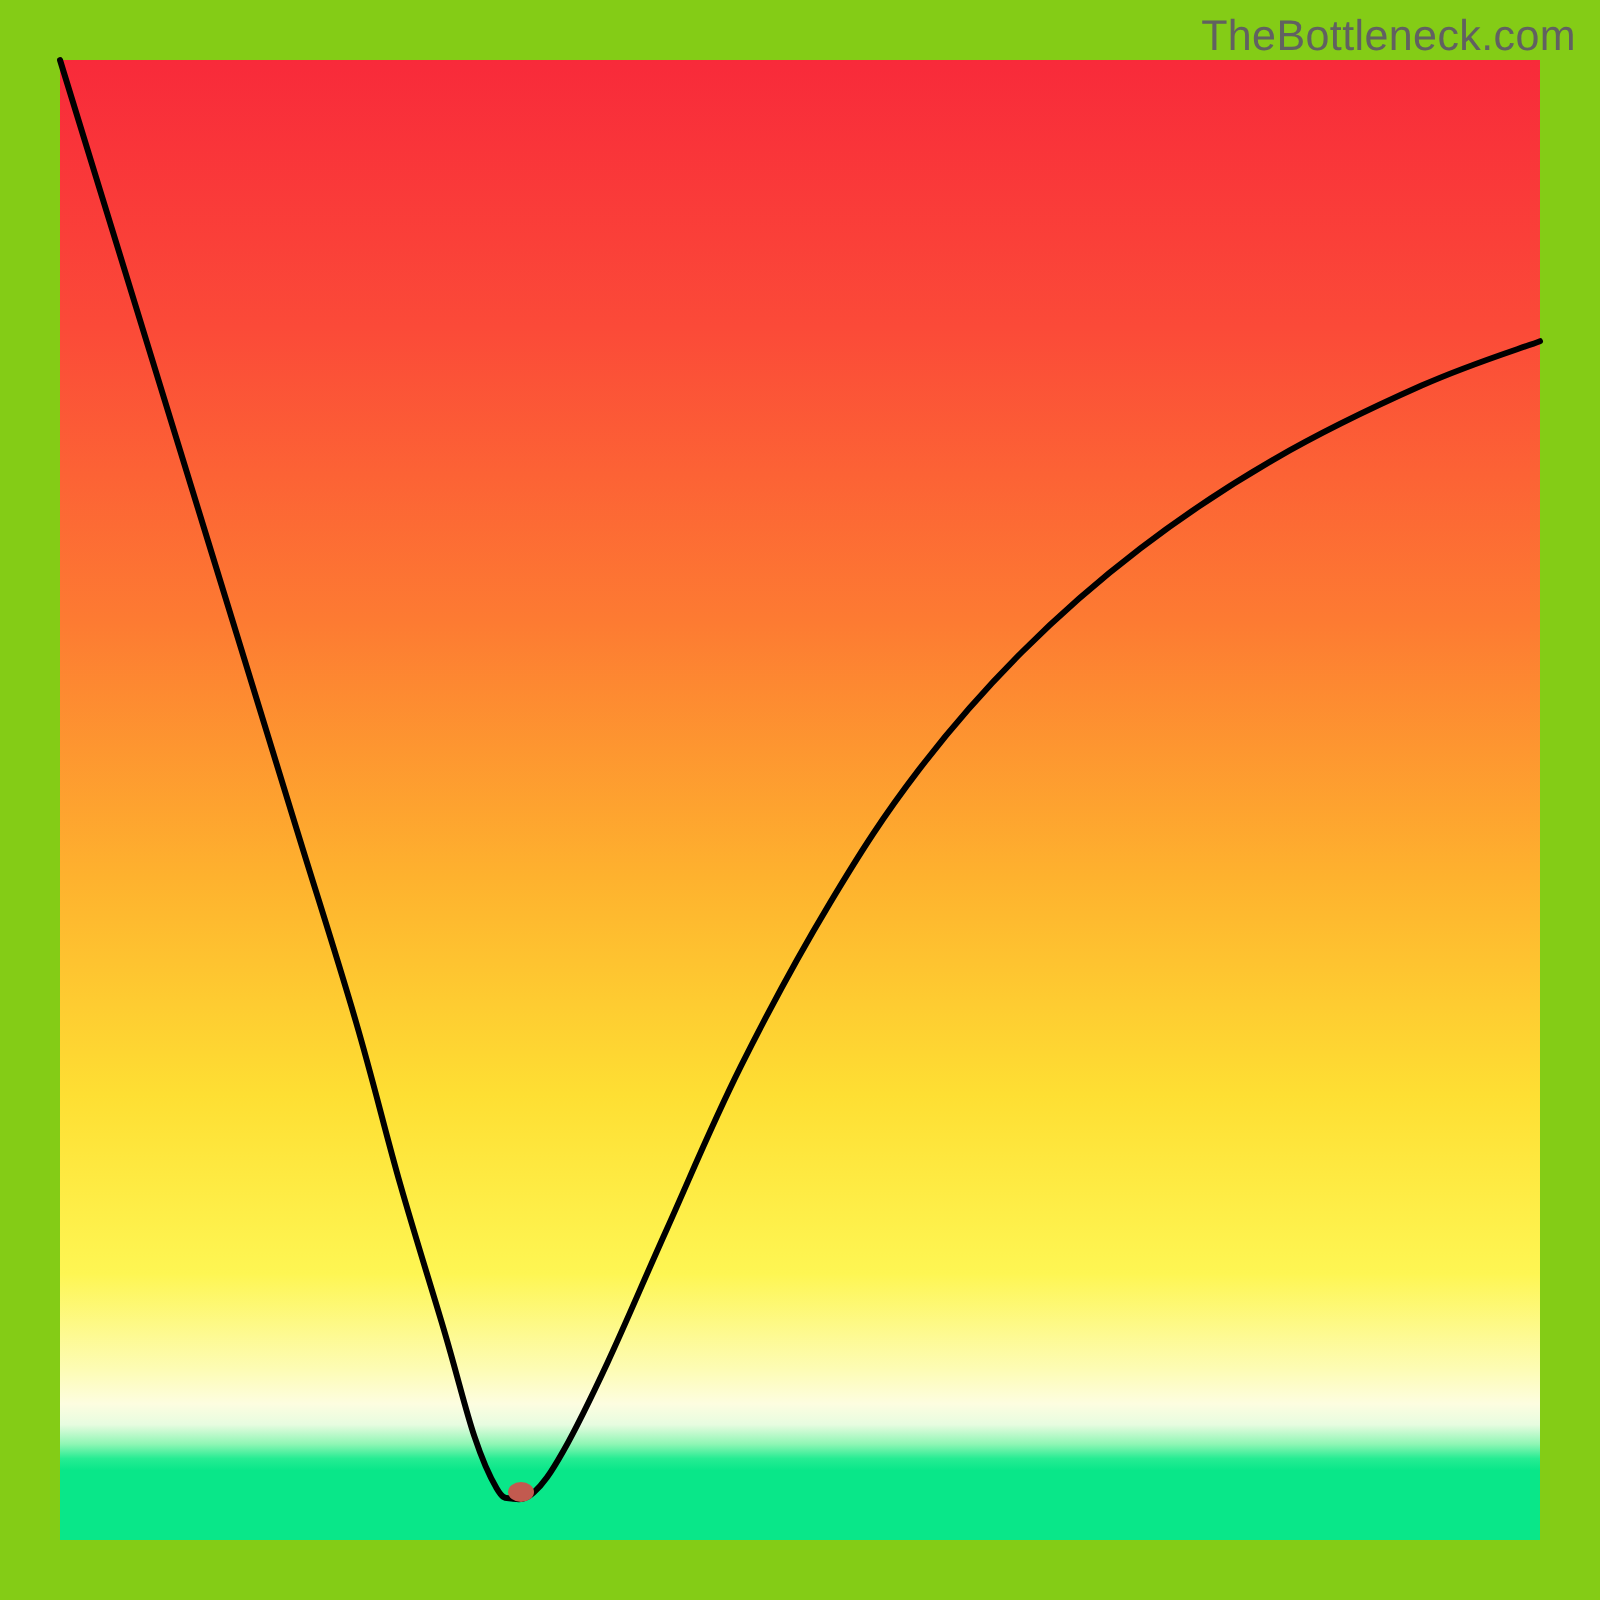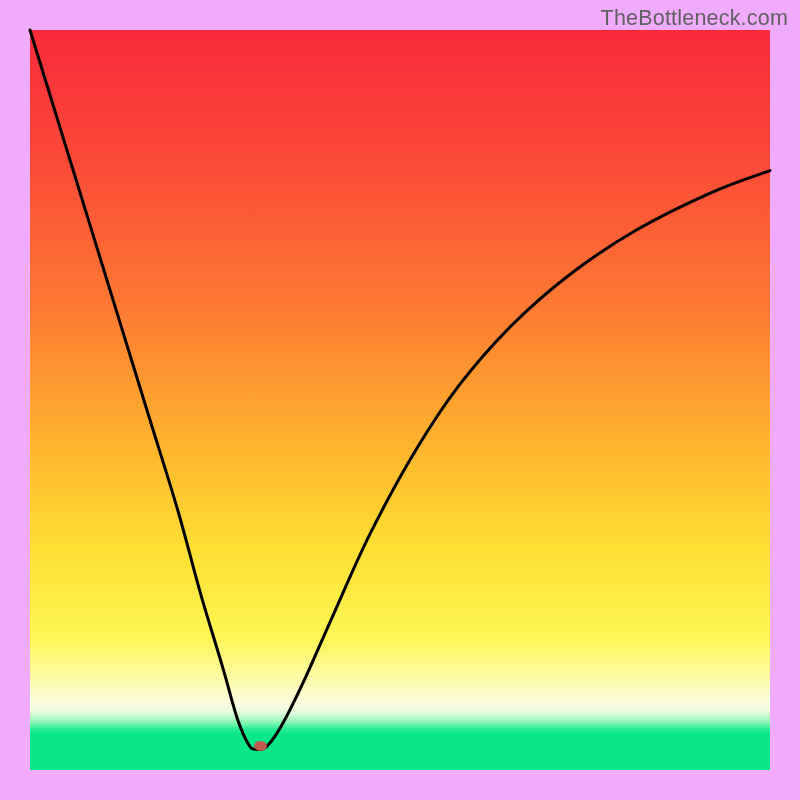--- a/index.html
+++ b/index.html
@@ -10,21 +10,21 @@
     background: #000;
     overflow: hidden;
     font-family: Arial, Helvetica, sans-serif;
   }
   .frame {
     position: absolute;
     left: 0;
     top: 0;
     width: 800px;
     height: 800px;
-    background: #f0abfc;
+    background: #84cc16;
   }
   .plot {
     position: absolute;
     left: 30px;
     top: 30px;
     width: 740px;
     height: 740px;
     
     background:
       linear-gradient(

